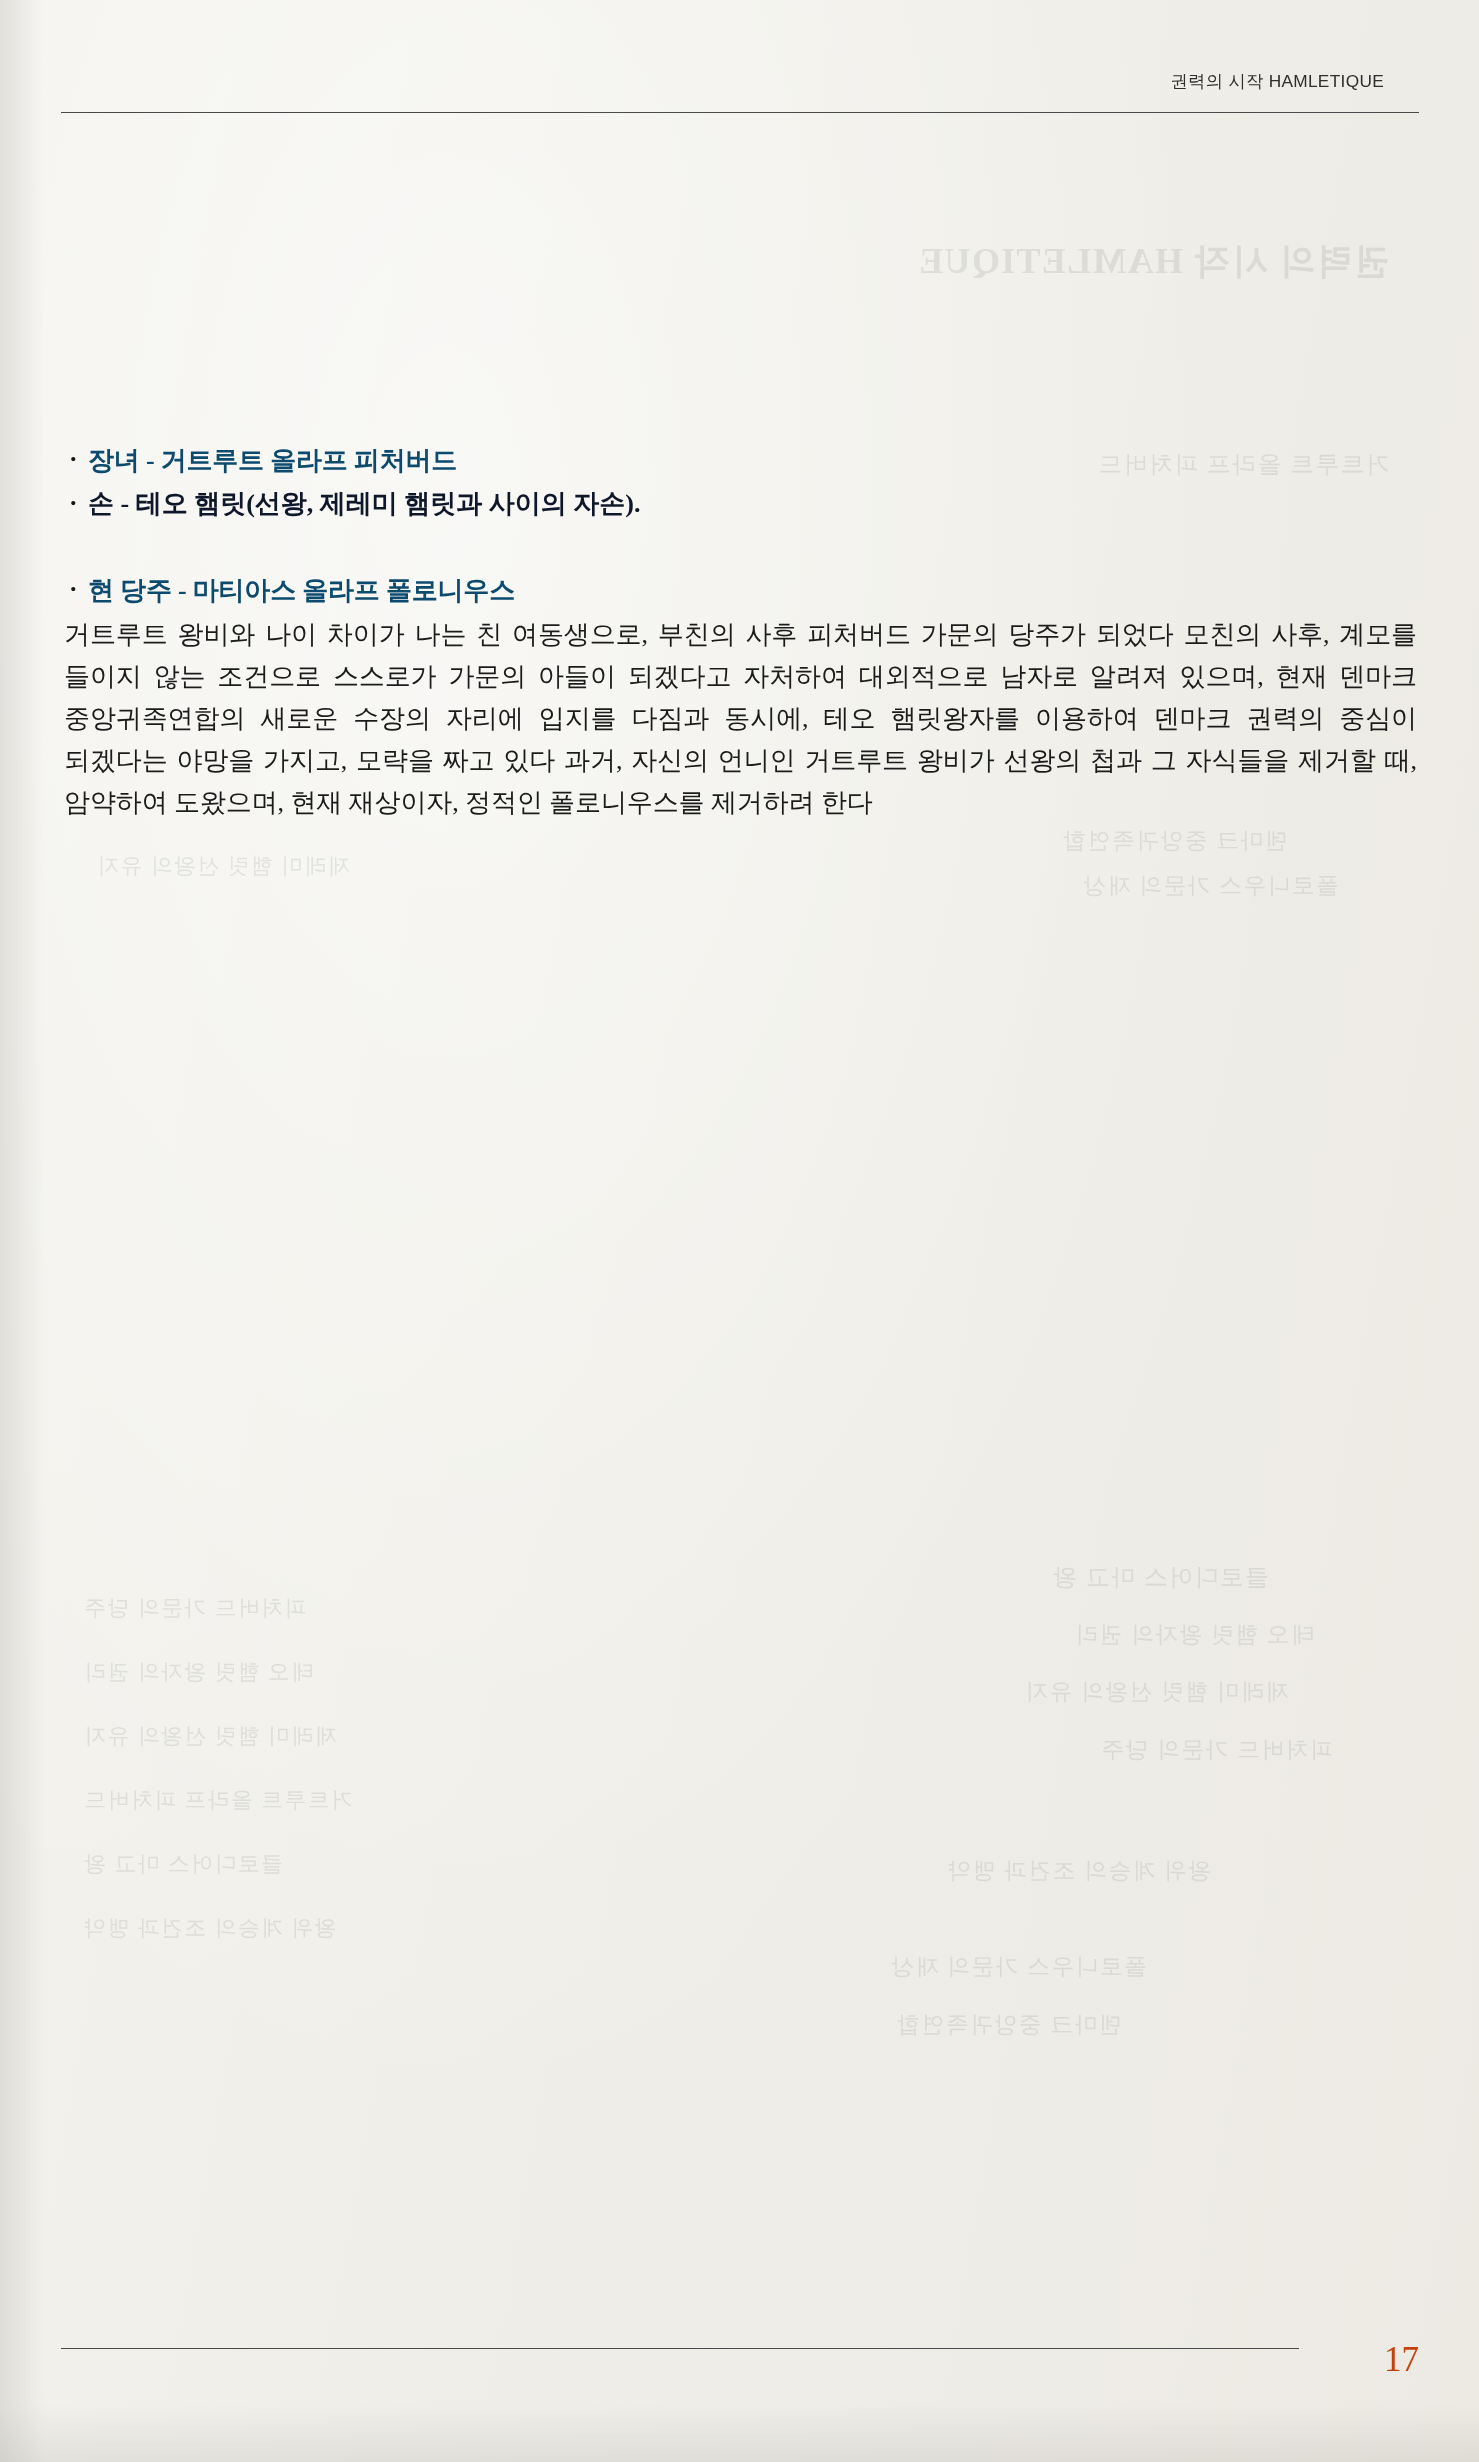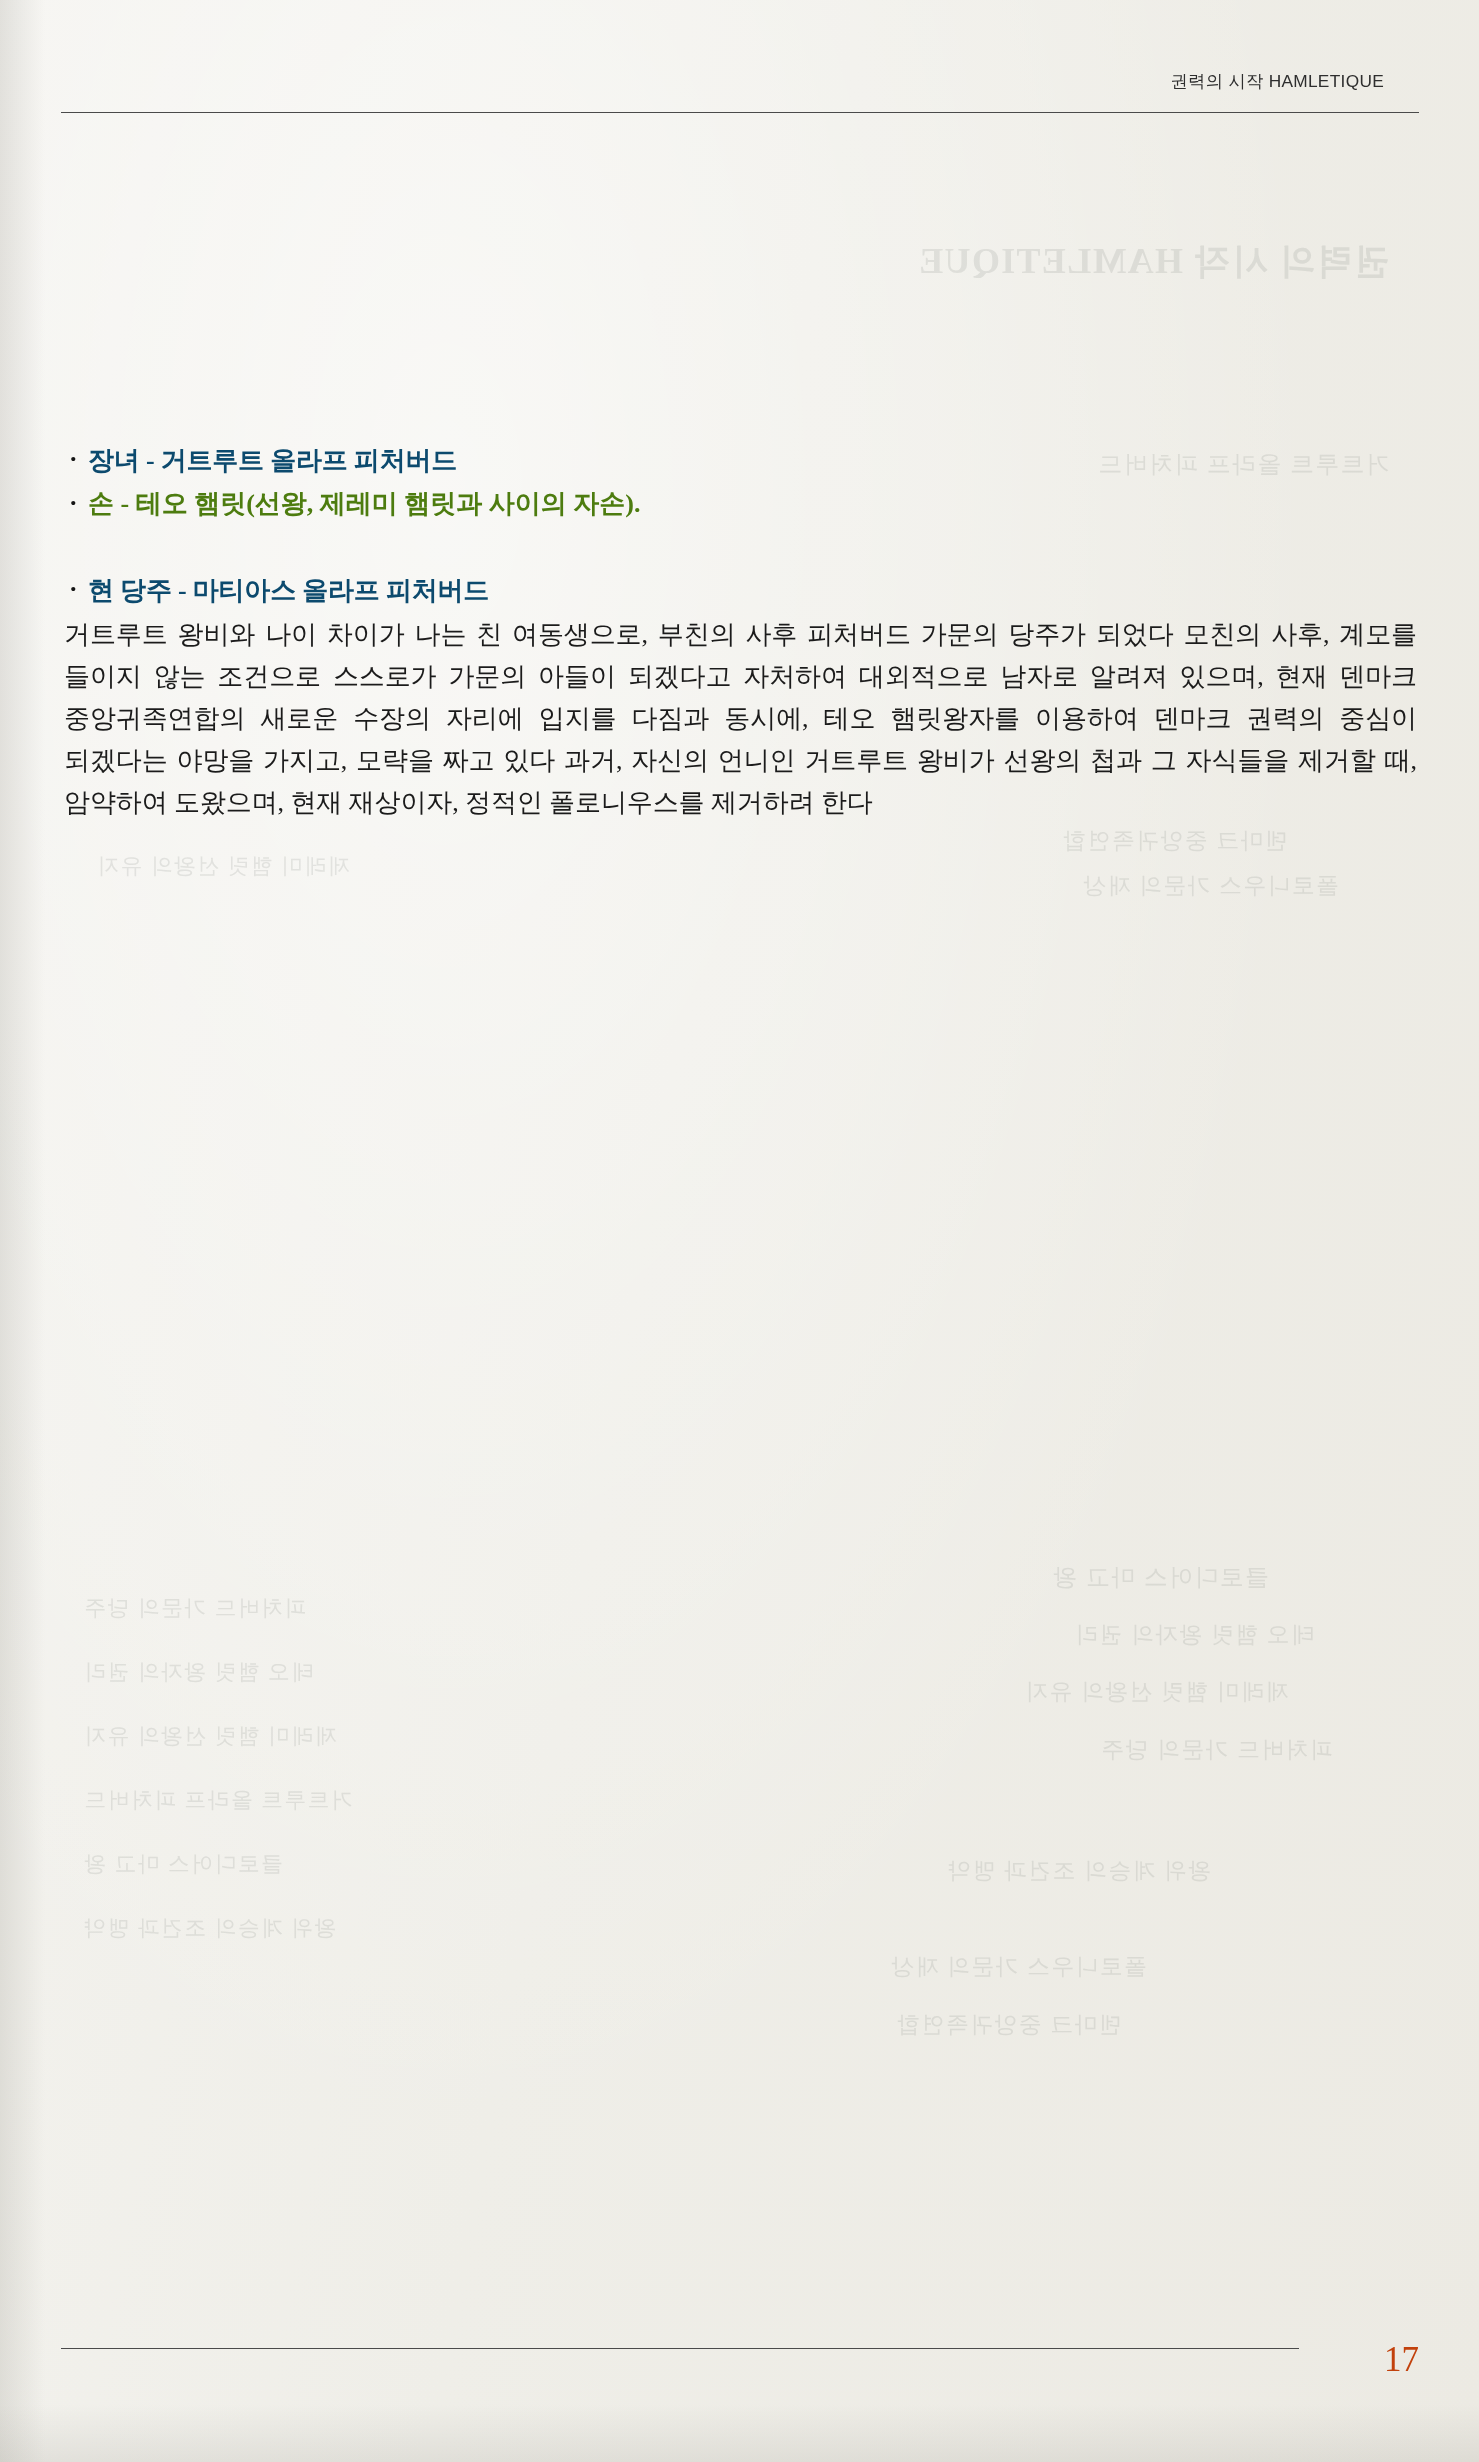--- a/index.html
+++ b/index.html
@@ -107,21 +107,21 @@
     color: #1b1b1b;
     margin: 0;
     text-align: justify;
     text-justify: inter-character;
     letter-spacing: -0.1px;
     word-break: keep-all;
   }
   .entry-inline {
     font-size: 26px;
     font-weight: bold;
-    color: #4d7c0f;
+    color: #0f172a;
     line-height: 1.55;
     margin: 3.8px 0 0 0;
     padding-left: 24px;
     position: relative;
   }
   .entry-inline::before {
     content: "·";
     position: absolute;
     left: 5.1px;
     top: -1.3px;
@@ -185,21 +185,21 @@
   <div class="content">
 
     <div class="entry">
       <p class="entry-heading">장녀 - 거트루트 올라프 피처버드</p>
       <p class="entry-inline">손 - 테오 햄릿(선왕, 제레미 햄릿과 사이의 자손).</p>
     </div>
 
     <div class="gap"></div>
 
     <div class="entry">
-      <p class="entry-heading">현 당주 - 마티아스 올라프 피처버드</p>
+      <p class="entry-heading">현 당주 - 마티아스 올라프 폴로니우스</p>
       <p class="entry-body">거트루트 왕비와 나이 차이가 나는 친 여동생으로, 부친의 사후 피처버드 가문의 당주가 되었다 모친의 사후, 계모를 들이지 않는 조건으로 스스로가 가문의 아들이 되겠다고 자처하여 대외적으로 남자로 알려져 있으며, 현재 덴마크 중앙귀족연합의 새로운 수장의 자리에 입지를 다짐과 동시에, 테오 햄릿왕자를 이용하여 덴마크 권력의 중심이 되겠다는 야망을 가지고, 모략을 짜고 있다 과거, 자신의 언니인 거트루트 왕비가 선왕의 첩과 그 자식들을 제거할 때, 암약하여 도왔으며, 현재 재상이자, 정적인 폴로니우스를 제거하려 한다</p>
     </div>
 
   </div>
 
   <div class="foot-rule"></div>
   <div class="page-number">17</div>
 
 </div>
 

